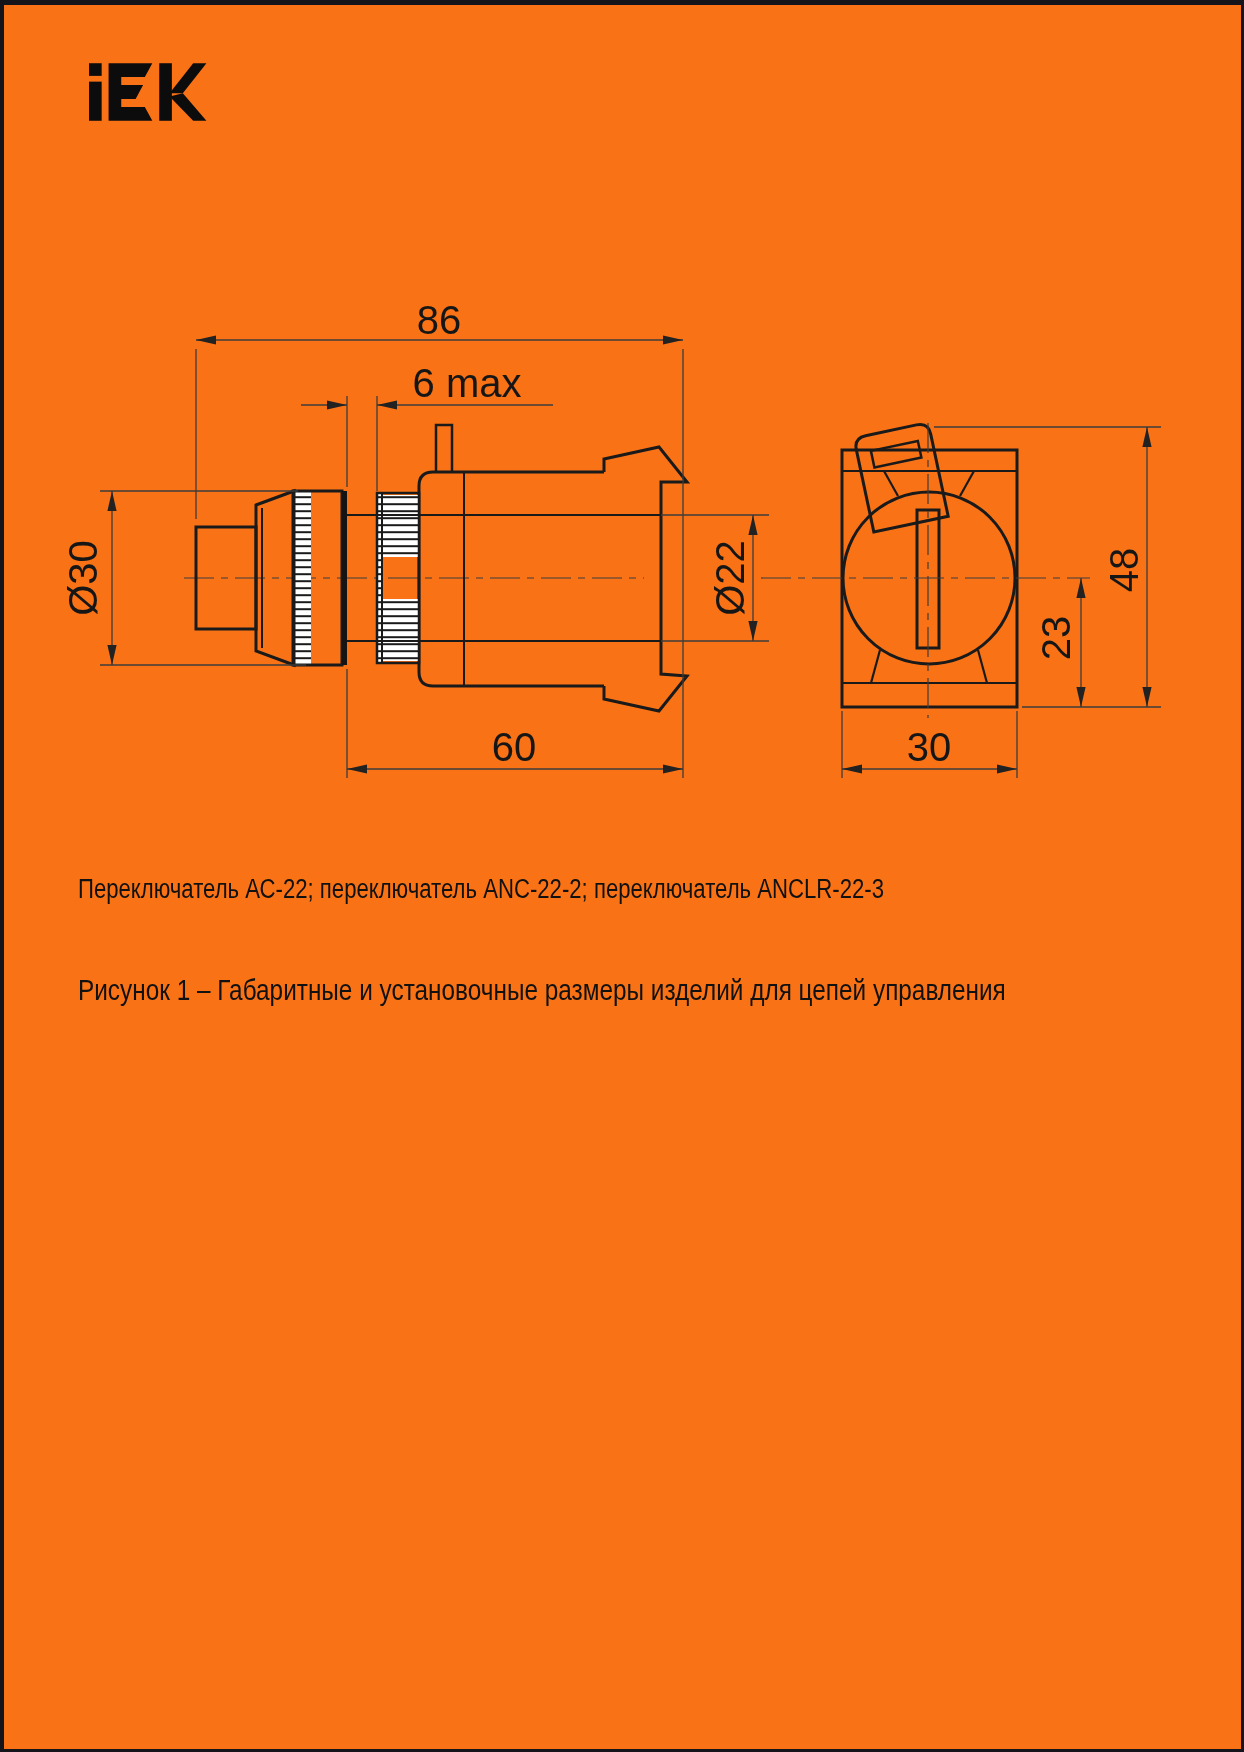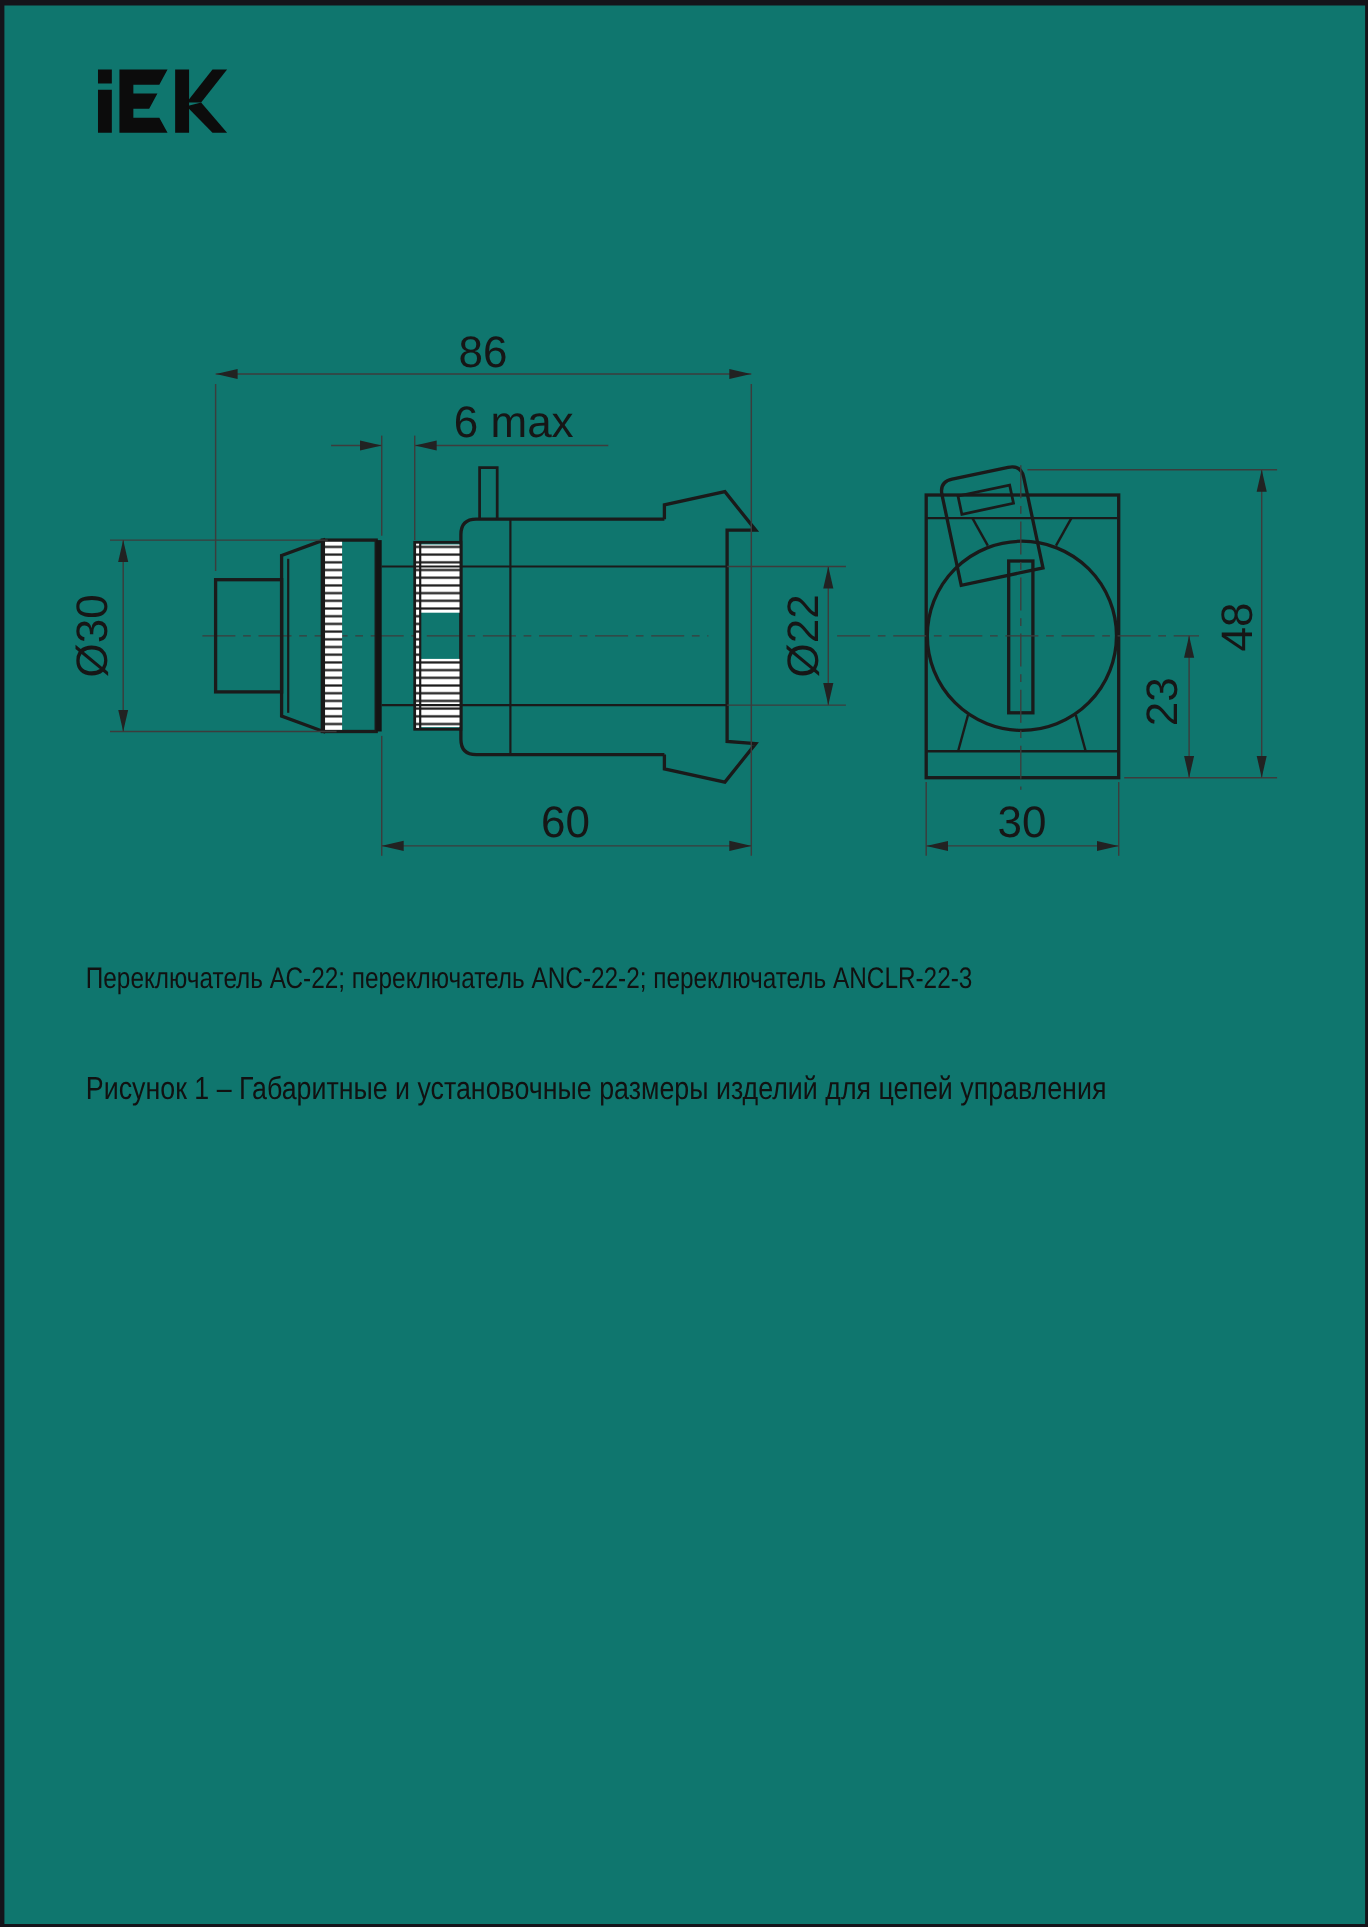--- a/index.html
+++ b/index.html
@@ -7,21 +7,21 @@
     width:1244px;height:1752px;
     background:#ffffff;
     font-family:"Liberation Sans", sans-serif;
     position:relative;overflow:hidden;
   }
   .page{
     position:absolute;inset:0;
     border-style:solid;border-color:#14141a;
     border-width:5px 3px 3px 4px;
     box-sizing:border-box;
-    background:#0f766e;
+    background:#f97316;
     text-align:center;
   }
   .logo{position:absolute;left:85px;top:57px;width:118px;height:60px;}
   .drawing{position:absolute;left:0;top:0;width:1244px;height:1752px;}
   .txtline{
     position:absolute;color:#111;white-space:nowrap;
     transform-origin:left top;
   }
   .products-line{left:74px;top:869px;font-size:27px;transform:scaleX(0.82);}
   .caption-line{left:74px;top:969px;font-size:29px;transform:scaleX(0.84);}

